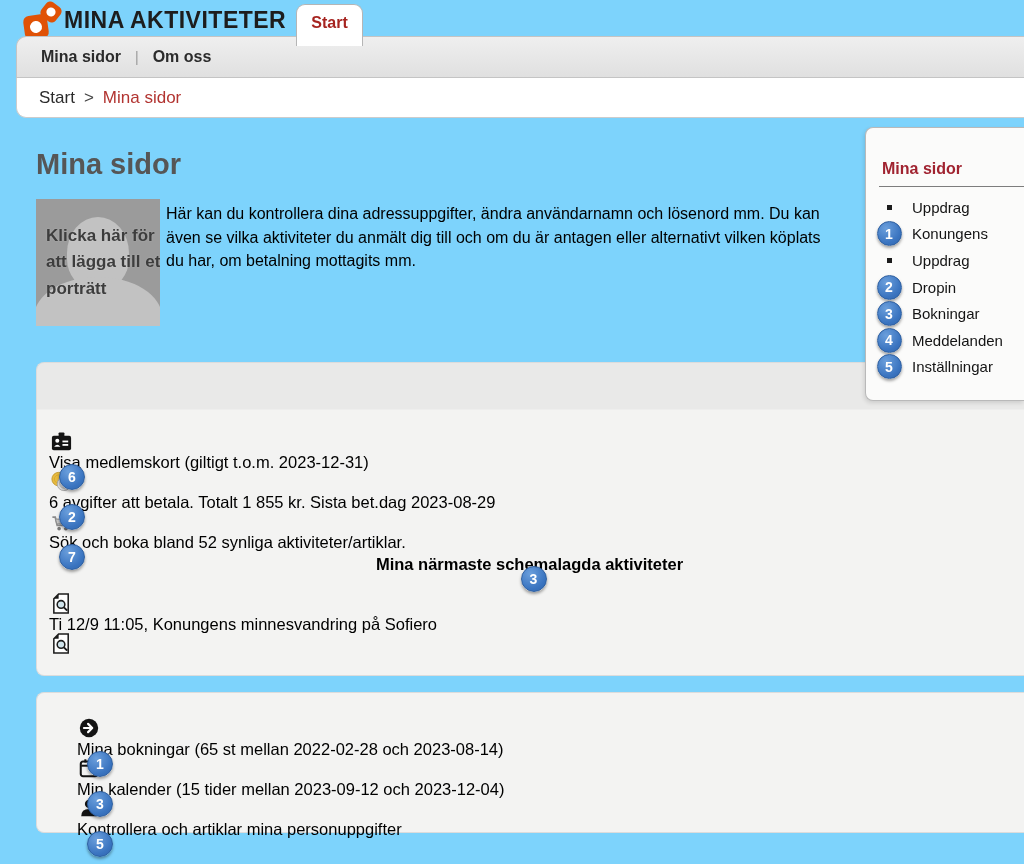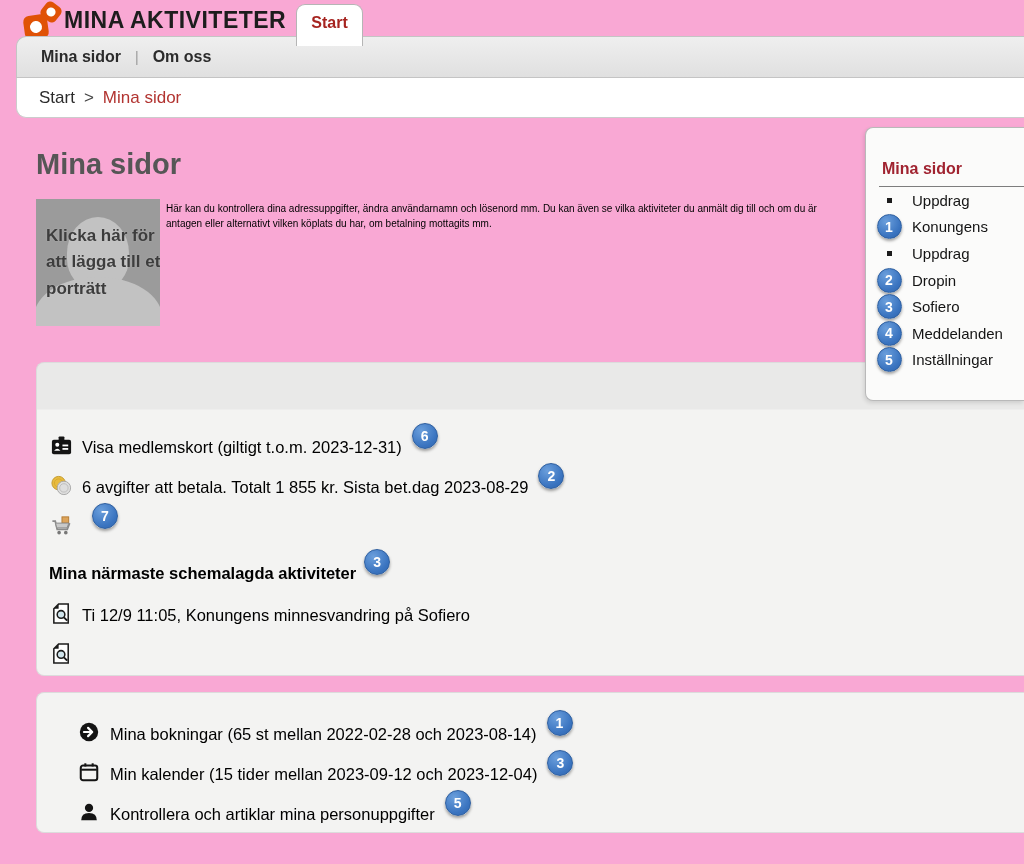--- a/index.html
+++ b/index.html
@@ -1,18 +1,18 @@
 <!DOCTYPE html>
 <html><head>
 <meta charset="utf-8">
 <style>
   * { margin:0; padding:0; box-sizing:border-box; }
   html,body { width:1024px; height:864px; background:#fff; overflow:hidden;
               font-family:"Liberation Sans", sans-serif; }
-  #stage { position:relative; width:1024px; height:864px; background:#f9a8d4; }
+  #stage { position:relative; width:1024px; height:864px; background:#7dd3fc; }
 
   
   .logo { position:absolute; left:22px; top:1px; width:40px; height:40px; }
   .app-title { position:absolute; left:64px; top:7px; font-size:23px; font-weight:bold;
                letter-spacing:.5px; color:#1d1d1d; }
   .start-tab { position:absolute; left:296px; top:4px; width:67px; height:42px;
                background:#fff; border:1px solid #b5b5b5; border-bottom:none;
                border-radius:9px 9px 0 0; z-index:3; display:flex; align-items:flex-start;
                justify-content:center; padding-top:9px;
                font-size:16px; font-weight:bold; color:#a62420; cursor:pointer; }
@@ -39,32 +39,32 @@
                 color:#565656; }
   .portrait { position:absolute; left:36px; top:199px; width:124px; height:127px;
               background:#9b9b9b; overflow:hidden; cursor:pointer; }
   .portrait .head { position:absolute; left:31px; top:18px; width:62px; height:72px;
                     border-radius:50% 50% 42% 42%; background:#c2c2c2; }
   .portrait .body { position:absolute; left:-2px; top:78px; width:128px; height:80px;
                     border-radius:50% 50% 0 0; background:#c2c2c2; }
   .portrait .portrait-label { position:absolute; left:10px; top:24px; width:100%;
                     font-size:17px; line-height:1.55; font-weight:bold; color:#3d3d3d;
                     text-shadow:0 0 2px rgba(255,255,255,.25); }
-  .intro { position:absolute; left:166px; top:202px; width:672px; font-size:10px;
+  .intro { position:absolute; left:166px; top:202px; width:672px; font-size:16px;
            line-height:1.48; color:#000; }
 
   
   .sidebar { position:absolute; left:865px; top:127px; width:159px; height:274px;
              background:#fbfbfa; border:1px solid #b9b9b9; border-right:none;
              border-radius:8px 0 0 8px; box-shadow:-1px 2px 4px rgba(0,0,0,.12);
              z-index:2; padding-top:32px; }
   .sidebar-title { font-size:16px; font-weight:bold; color:#a02330; margin-left:16px;
                    padding-bottom:8px; }
   .sidebar-rule { border-bottom:1px solid #7d7d7d; margin-left:13px; }
-  .side-list { }
+  .side-list { margin-top:7px; }
   .side-item { display:flex; align-items:center; height:26.6px; cursor:pointer; }
   .bullet-cell { width:46px; display:flex; justify-content:center; align-items:center; }
   .sq-bullet { width:5px; height:5px; background:#1c1c1c; }
   .side-label { font-size:15px; color:#141414; }
 
   
   .badge { display:inline-flex; width:26px; height:26px; border-radius:50%;
            background:radial-gradient(circle at 35% 28%, #6b9fdc, #3a74c0 65%, #2f64ab);
            border:1px solid #2d5e9f; color:#fff; font-size:14px; font-weight:bold;
            align-items:center; justify-content:center;
@@ -74,26 +74,26 @@
 
   
   .panel { position:absolute; left:36px; width:988px; background:#f3f3f2;
            border:1px solid #dcdcdc; border-right:none; border-radius:8px 0 0 8px; }
   .panel-1 { top:362px; height:314px;
              background:linear-gradient(#e9e9e8 0 46px, #f3f3f2 47px); }
   .panel-2 { top:692px; height:141px;padding-left:28px; }
   .panel-1 .panel-body { padding:66px 14px 0 12px; }
   .panel-2 .panel-body { padding:23px 14px 0 12px; }
 
-  .row { display:flex; align-items:flex-end; margin-bottom:12px; height:28px; }
+  .row { display:flex; align-items:flex-start; margin-bottom:12px; height:28px;flex-direction:column; }
   .row .icon { width:24px; height:24px; margin-right:9px; flex:none;
                display:flex; align-items:center; justify-content:center; }
   .row-label { font-size:16.5px; color:#000; white-space:nowrap; }
   .row.link .row-label { cursor:pointer; }
-  .section-heading { display:flex; align-items:flex-end; margin:18px 0 14px 0; height:28px; }
+  .section-heading { display:flex; align-items:center; margin:18px 0 8px 0; height:28px;flex-direction:column; }
   .section-heading .row-label { font-weight:bold; }
   .section-heading .badge { margin-left:8px; transform:translateY(-8px); }
   svg { display:block; }
 </style>
 </head>
 <body>
 
 <div id="stage">
 
   <div class="logo">
@@ -158,21 +158,21 @@
       <div class="side-item">
         <span class="bullet-cell">
             <span class="badge">2</span>
           </span>
         <span class="side-label">Dropin</span>
       </div>
       <div class="side-item">
         <span class="bullet-cell">
             <span class="badge">3</span>
           </span>
-        <span class="side-label">Sofiero</span>
+        <span class="side-label">Bokningar</span>
       </div>
       <div class="side-item">
         <span class="bullet-cell">
             <span class="badge">4</span>
           </span>
         <span class="side-label">Meddelanden</span>
       </div>
       <div class="side-item">
         <span class="bullet-cell">
             <span class="badge">5</span>
@@ -216,20 +216,21 @@
       <div class="row link">
         <span class="icon">
           <svg viewBox="0 0 24 24" width="23" height="23">
             <rect x="12.5" y="3" width="7" height="6.5" fill="#dda45b" stroke="#b57c34" stroke-width="1"></rect>
             <path d="M2.5 7.5 h3 l2 8.5 h10.5 l2.5 -6.5" fill="none" stroke="#8a8a8a" stroke-width="1.8"></path>
             <path d="M5.8 9.5 h13.8 l-1.8 5 h-10.8 z" fill="#c9c9c9" stroke="#8a8a8a" stroke-width="1"></path>
             <circle cx="9.5" cy="19.5" r="1.9" fill="#777"></circle>
             <circle cx="16.5" cy="19.5" r="1.9" fill="#777"></circle>
           </svg>
         </span>
+        <span class="row-label">Sök och boka bland 52 synliga aktiviteter/artiklar.</span>
         <span class="badge">7</span>
       </div>
 
       <div class="section-heading">
         <span class="row-label">Mina närmaste schemalagda aktiviteter</span>
         <span class="badge">3</span>
       </div>
 
       <div class="row link">
         <span class="icon">

